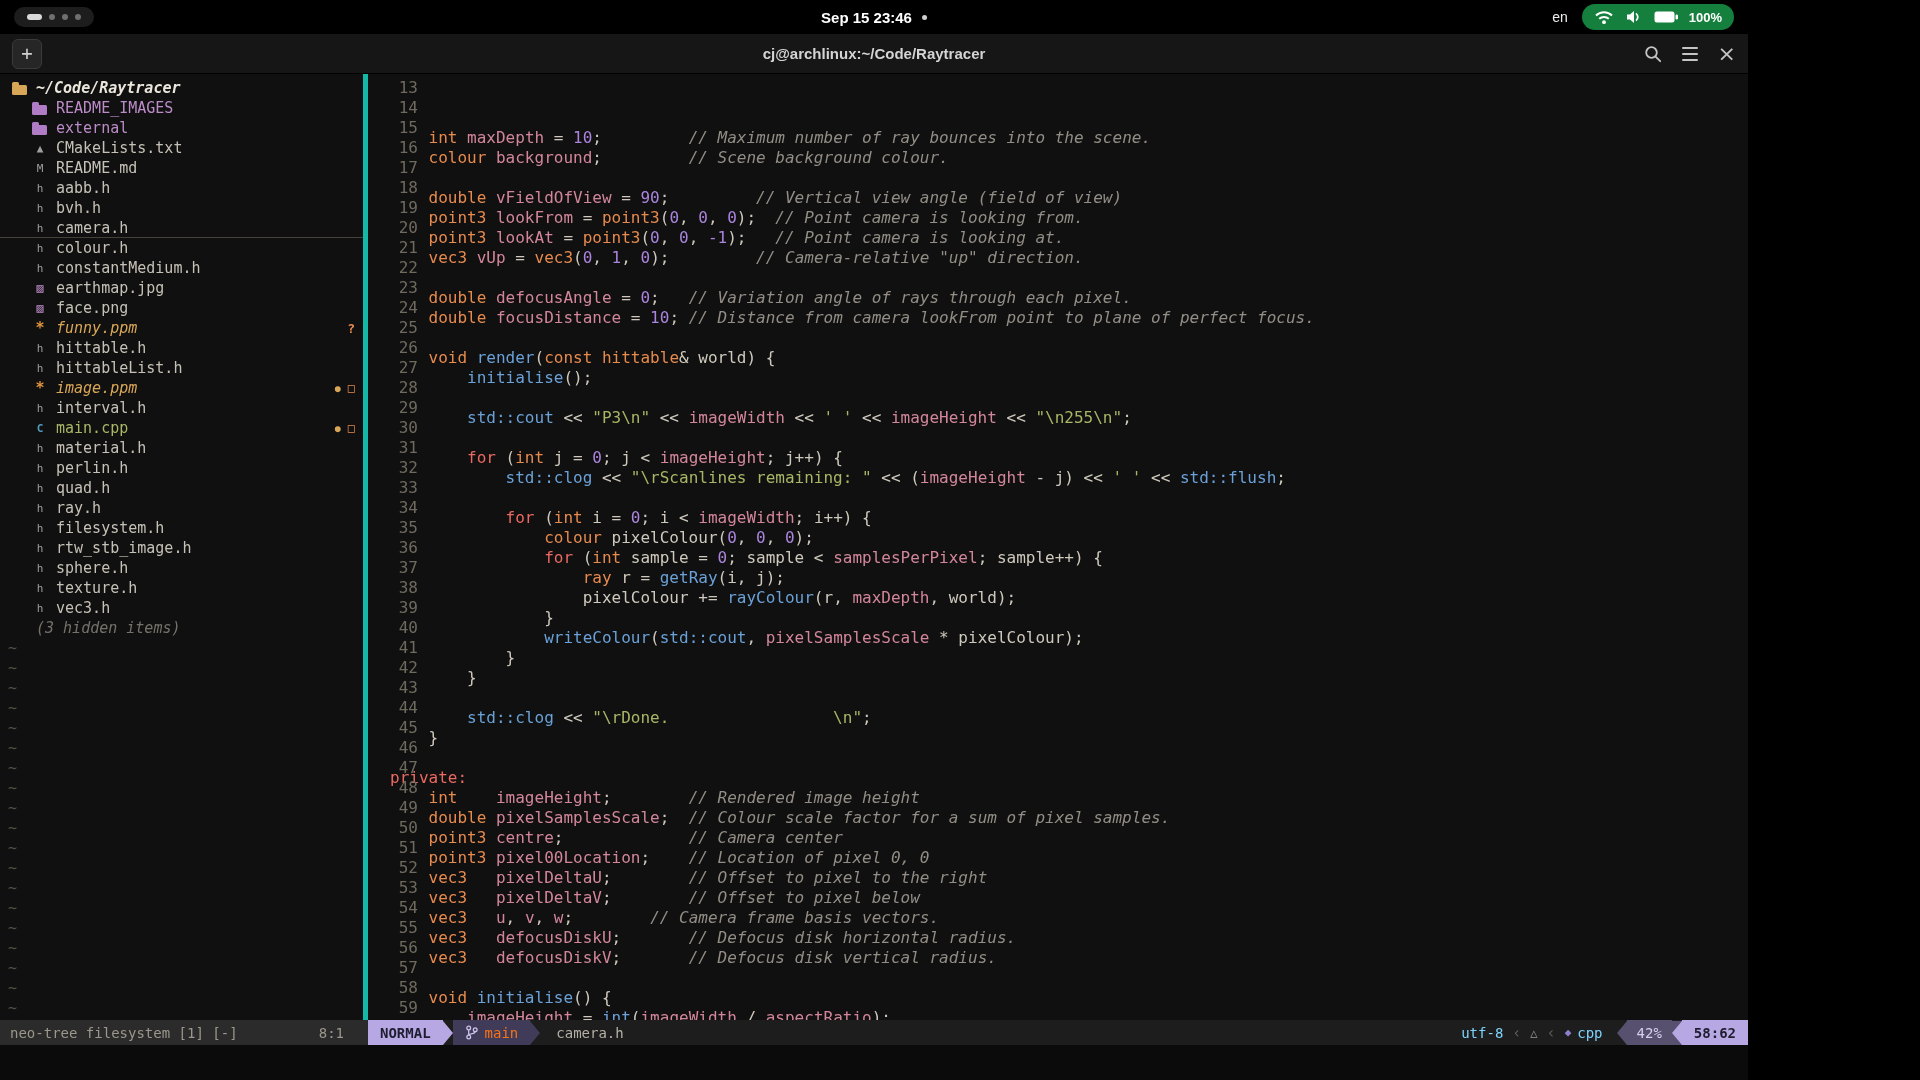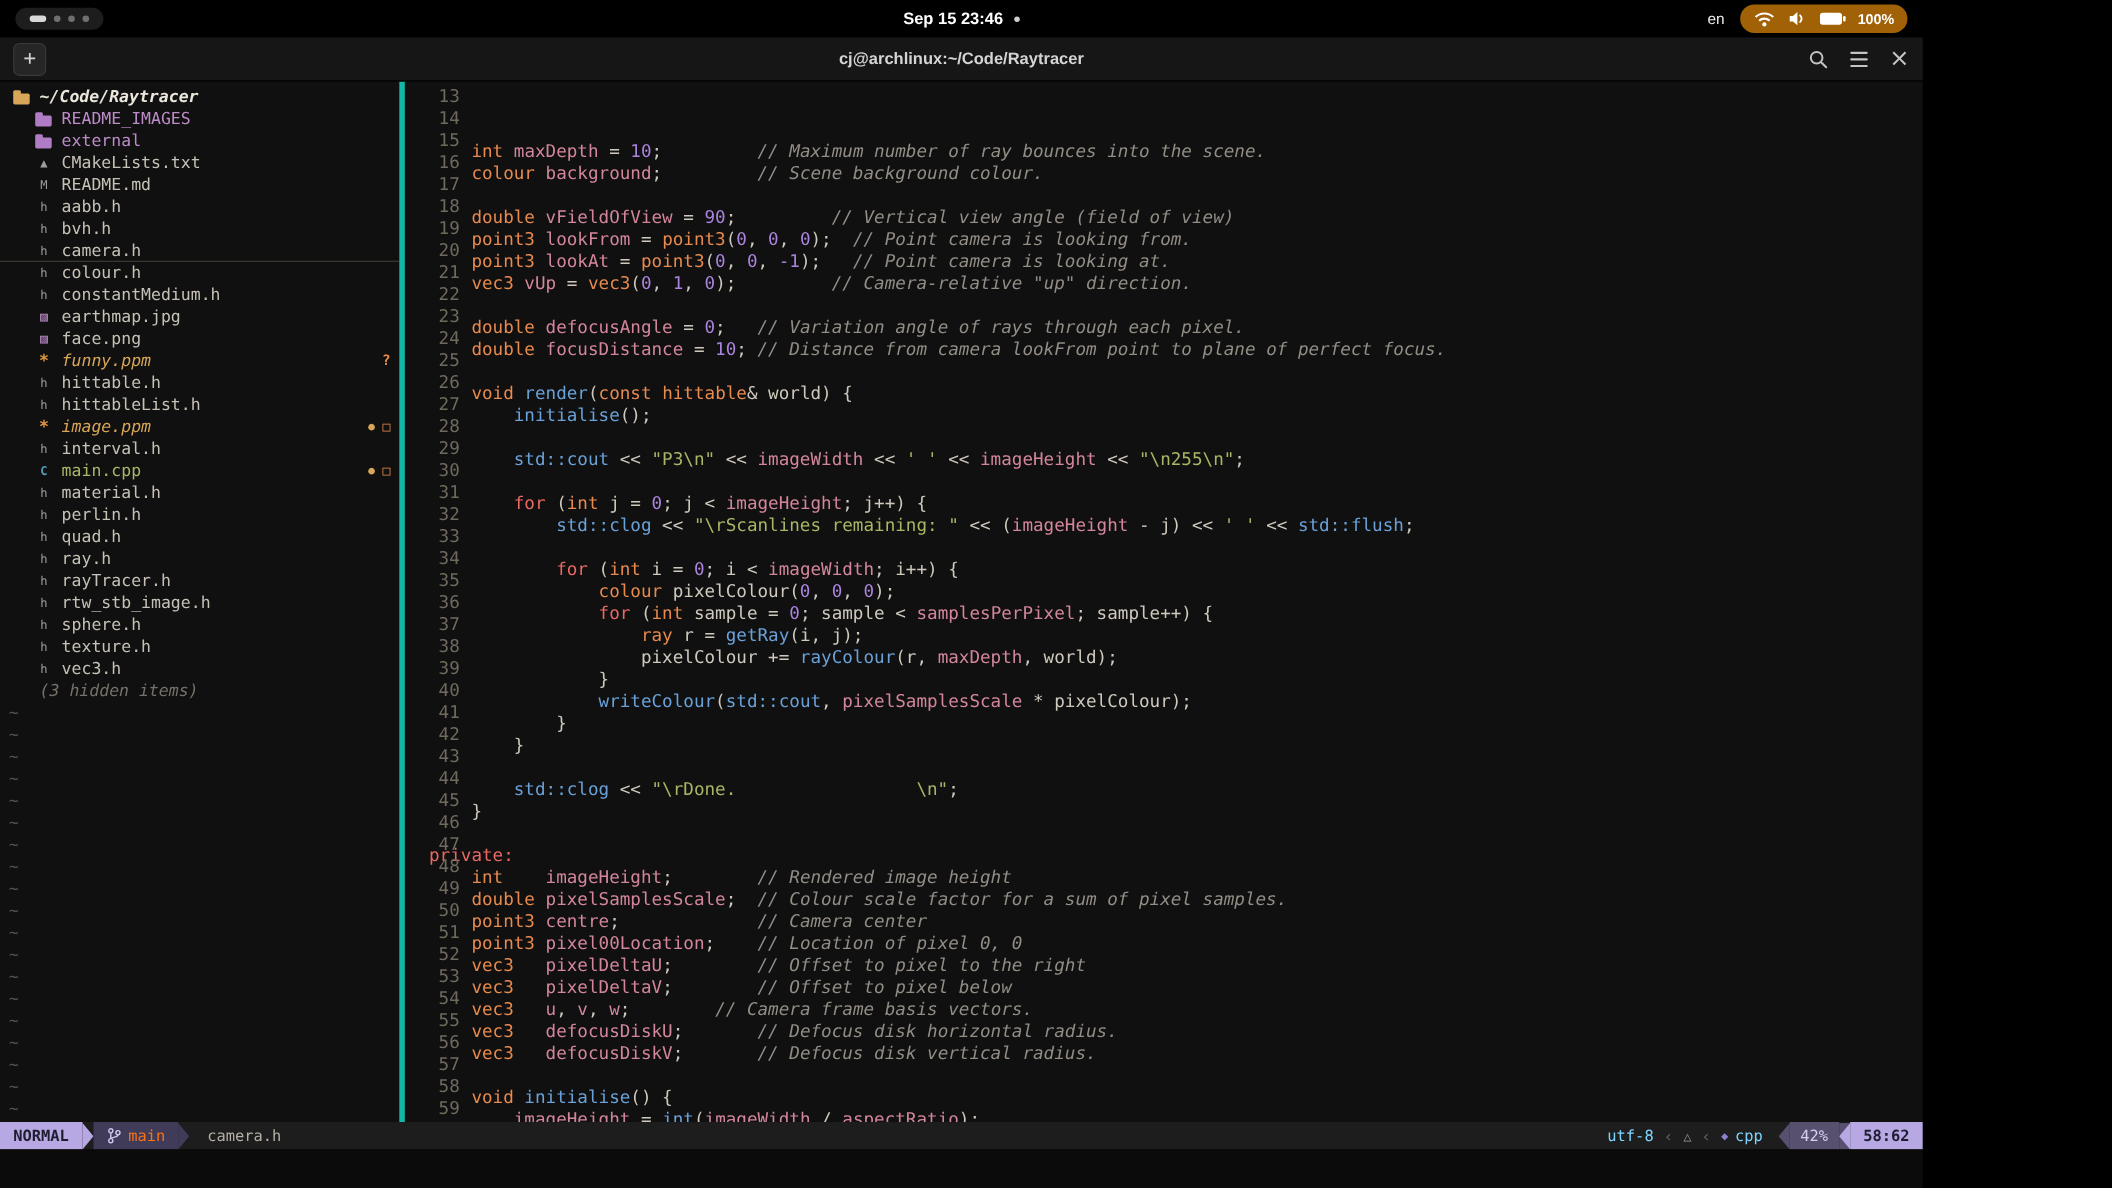--- a/index.html
+++ b/index.html
@@ -10,21 +10,21 @@
   
   #topbar { height:34px; background:#000; display:flex; align-items:center; padding:0 14px; position:relative; color:#fff; }
   .ws-pill { display:flex; align-items:center; gap:7px; background:#1d1d1d; border-radius:12px; padding:7px 13px; }
   .ws-bar { width:15px; height:6px; border-radius:3px; background:#d8d8d8; }
   .ws-dot { width:6px; height:6px; border-radius:50%; background:#6f6f6f; }
   .tb-center { position:absolute; left:50%; top:0; height:34px; transform:translateX(-50%); display:flex; align-items:center; gap:10px;
                font-family:"Liberation Sans", sans-serif; font-weight:bold; font-size:15px; color:#fff; }
   .clock-dot { width:5px; height:5px; border-radius:50%; background:#cfcfcf; }
   .tb-right { margin-left:auto; display:flex; align-items:center; gap:14px; }
   .kbd-layout { font-family:"Liberation Sans", sans-serif; font-size:14px; color:#eee; }
-  .sys-pill { display:flex; align-items:center; gap:11px; background:#a16207; border-radius:14px; padding:5px 12px; }
+  .sys-pill { display:flex; align-items:center; gap:11px; background:#15803d; border-radius:14px; padding:5px 12px; }
   .batt-text { font-family:"Liberation Sans", sans-serif; font-size:13px; font-weight:bold; color:#fff; }
 
   
   #term-header { height:40px; background:#161616; display:flex; align-items:center; padding:0 12px; position:relative; border-bottom:1px solid #000; }
   .newtab-btn { width:30px; height:30px; border-radius:6px; background:#262626; border:1px solid #3a3a3a; color:#d0d0d0;
                 display:flex; align-items:center; justify-content:center; font-size:19px; line-height:1; }
   .term-title { position:absolute; left:50%; transform:translateX(-50%); font-family:"Liberation Sans", sans-serif;
                 font-weight:bold; font-size:15px; color:#d4d4d4; white-space:nowrap; }
   .hdr-right { margin-left:auto; display:flex; align-items:center; gap:20px; }
   .burger { display:flex; flex-direction:column; gap:4px; }
@@ -251,21 +251,21 @@
         <div class="tree-row indent1 file">
           <span class="ticon h">h</span>
           <span class="tlabel">quad.h</span>
         </div>
         <div class="tree-row indent1 file">
           <span class="ticon h">h</span>
           <span class="tlabel">ray.h</span>
         </div>
         <div class="tree-row indent1 file">
           <span class="ticon h">h</span>
-          <span class="tlabel">rayTracer.h</span>
+          <span class="tlabel">filesystem.h</span>
         </div>
         <div class="tree-row indent1 file">
           <span class="ticon h">h</span>
           <span class="tlabel">rtw_stb_image.h</span>
         </div>
         <div class="tree-row indent1 file">
           <span class="ticon h">h</span>
           <span class="tlabel">sphere.h</span>
         </div>
         <div class="tree-row indent1 file">
@@ -297,20 +297,24 @@
         <div class="tree-row tilde">~</div>
         <div class="tree-row tilde">~</div>
         <div class="tree-row tilde">~</div>
         <div class="tree-row tilde">~</div>
         <div class="tree-row tilde">~</div>
       </div>
     <div id="editor"><div class="code-line"><span class="line-num">13</span><span class="line-code"><span class="tok-o">    </span><span class="tok-t">int</span><span class="tok-o"> </span><span class="tok-v">maxDepth</span><span class="tok-o"> = </span><span class="tok-n">10</span><span class="tok-o">;</span><span class="tok-o">         </span><span class="tok-c">// Maximum number of ray bounces into the scene.</span></span></div><div class="code-line"><span class="line-num">14</span><span class="line-code"><span class="tok-o">    </span><span class="tok-t">colour</span><span class="tok-o"> </span><span class="tok-v">background</span><span class="tok-o">;</span><span class="tok-o">         </span><span class="tok-c">// Scene background colour.</span></span></div><div class="code-line"><span class="line-num">15</span><span class="line-code"></span></div><div class="code-line"><span class="line-num">16</span><span class="line-code"><span class="tok-o">    </span><span class="tok-t">double</span><span class="tok-o"> </span><span class="tok-v">vFieldOfView</span><span class="tok-o"> = </span><span class="tok-n">90</span><span class="tok-o">;</span><span class="tok-o">         </span><span class="tok-c">// Vertical view angle (field of view)</span></span></div><div class="code-line"><span class="line-num">17</span><span class="line-code"><span class="tok-o">    </span><span class="tok-t">point3</span><span class="tok-o"> </span><span class="tok-v">lookFrom</span><span class="tok-o"> = </span><span class="tok-t">point3</span><span class="tok-o">(</span><span class="tok-n">0</span><span class="tok-o">, </span><span class="tok-n">0</span><span class="tok-o">, </span><span class="tok-n">0</span><span class="tok-o">);</span><span class="tok-o">  </span><span class="tok-c">// Point camera is looking from.</span></span></div><div class="code-line"><span class="line-num">18</span><span class="line-code"><span class="tok-o">    </span><span class="tok-t">point3</span><span class="tok-o"> </span><span class="tok-v">lookAt</span><span class="tok-o"> = </span><span class="tok-t">point3</span><span class="tok-o">(</span><span class="tok-n">0</span><span class="tok-o">, </span><span class="tok-n">0</span><span class="tok-o">, </span><span class="tok-n">-1</span><span class="tok-o">);</span><span class="tok-o">   </span><span class="tok-c">// Point camera is looking at.</span></span></div><div class="code-line"><span class="line-num">19</span><span class="line-code"><span class="tok-o">    </span><span class="tok-t">vec3</span><span class="tok-o"> </span><span class="tok-v">vUp</span><span class="tok-o"> = </span><span class="tok-t">vec3</span><span class="tok-o">(</span><span class="tok-n">0</span><span class="tok-o">, </span><span class="tok-n">1</span><span class="tok-o">, </span><span class="tok-n">0</span><span class="tok-o">);</span><span class="tok-o">         </span><span class="tok-c">// Camera-relative "up" direction.</span></span></div><div class="code-line"><span class="line-num">20</span><span class="line-code"></span></div><div class="code-line"><span class="line-num">21</span><span class="line-code"><span class="tok-o">    </span><span class="tok-t">double</span><span class="tok-o"> </span><span class="tok-v">defocusAngle</span><span class="tok-o"> = </span><span class="tok-n">0</span><span class="tok-o">;</span><span class="tok-o">   </span><span class="tok-c">// Variation angle of rays through each pixel.</span></span></div><div class="code-line"><span class="line-num">22</span><span class="line-code"><span class="tok-o">    </span><span class="tok-t">double</span><span class="tok-o"> </span><span class="tok-v">focusDistance</span><span class="tok-o"> = </span><span class="tok-n">10</span><span class="tok-o">;</span><span class="tok-o"> </span><span class="tok-c">// Distance from camera lookFrom point to plane of perfect focus.</span></span></div><div class="code-line"><span class="line-num">23</span><span class="line-code"></span></div><div class="code-line"><span class="line-num">24</span><span class="line-code"><span class="tok-o">    </span><span class="tok-t">void</span><span class="tok-o"> </span><span class="tok-f">render</span><span class="tok-o">(</span><span class="tok-t">const</span><span class="tok-o"> </span><span class="tok-t">hittable</span><span class="tok-o">&amp; world) {</span></span></div><div class="code-line"><span class="line-num">25</span><span class="line-code"><span class="tok-o">        </span><span class="tok-f">initialise</span><span class="tok-o">();</span></span></div><div class="code-line"><span class="line-num">26</span><span class="line-code"></span></div><div class="code-line"><span class="line-num">27</span><span class="line-code"><span class="tok-o">        </span><span class="tok-f">std::cout</span><span class="tok-o"> &lt;&lt; </span><span class="tok-s">"P3\n"</span><span class="tok-o"> &lt;&lt; </span><span class="tok-v">imageWidth</span><span class="tok-o"> &lt;&lt; </span><span class="tok-s">' '</span><span class="tok-o"> &lt;&lt; </span><span class="tok-v">imageHeight</span><span class="tok-o"> &lt;&lt; </span><span class="tok-s">"\n255\n"</span><span class="tok-o">;</span></span></div><div class="code-line"><span class="line-num">28</span><span class="line-code"></span></div><div class="code-line"><span class="line-num">29</span><span class="line-code"><span class="tok-o">        </span><span class="tok-k">for</span><span class="tok-o"> (</span><span class="tok-t">int</span><span class="tok-o"> j = </span><span class="tok-n">0</span><span class="tok-o">; j &lt; </span><span class="tok-v">imageHeight</span><span class="tok-o">; j++) {</span></span></div><div class="code-line"><span class="line-num">30</span><span class="line-code"><span class="tok-o">            </span><span class="tok-f">std::clog</span><span class="tok-o"> &lt;&lt; </span><span class="tok-s">"\rScanlines remaining: "</span><span class="tok-o"> &lt;&lt; (</span><span class="tok-v">imageHeight</span><span class="tok-o"> - j) &lt;&lt; </span><span class="tok-s">' '</span><span class="tok-o"> &lt;&lt; </span><span class="tok-f">std::flush</span><span class="tok-o">;</span></span></div><div class="code-line"><span class="line-num">31</span><span class="line-code"></span></div><div class="code-line"><span class="line-num">32</span><span class="line-code"><span class="tok-o">            </span><span class="tok-k">for</span><span class="tok-o"> (</span><span class="tok-t">int</span><span class="tok-o"> i = </span><span class="tok-n">0</span><span class="tok-o">; i &lt; </span><span class="tok-v">imageWidth</span><span class="tok-o">; i++) {</span></span></div><div class="code-line"><span class="line-num">33</span><span class="line-code"><span class="tok-o">                </span><span class="tok-t">colour</span><span class="tok-o"> pixelColour(</span><span class="tok-n">0</span><span class="tok-o">, </span><span class="tok-n">0</span><span class="tok-o">, </span><span class="tok-n">0</span><span class="tok-o">);</span></span></div><div class="code-line"><span class="line-num">34</span><span class="line-code"><span class="tok-o">                </span><span class="tok-k">for</span><span class="tok-o"> (</span><span class="tok-t">int</span><span class="tok-o"> sample = </span><span class="tok-n">0</span><span class="tok-o">; sample &lt; </span><span class="tok-v">samplesPerPixel</span><span class="tok-o">; sample++) {</span></span></div><div class="code-line"><span class="line-num">35</span><span class="line-code"><span class="tok-o">                    </span><span class="tok-t">ray</span><span class="tok-o"> r = </span><span class="tok-f">getRay</span><span class="tok-o">(i, j);</span></span></div><div class="code-line"><span class="line-num">36</span><span class="line-code"><span class="tok-o">                    pixelColour += </span><span class="tok-f">rayColour</span><span class="tok-o">(r, </span><span class="tok-v">maxDepth</span><span class="tok-o">, world);</span></span></div><div class="code-line"><span class="line-num">37</span><span class="line-code"><span class="tok-o">                }</span></span></div><div class="code-line"><span class="line-num">38</span><span class="line-code"><span class="tok-o">                </span><span class="tok-f">writeColour</span><span class="tok-o">(</span><span class="tok-f">std::cout</span><span class="tok-o">, </span><span class="tok-v">pixelSamplesScale</span><span class="tok-o"> * pixelColour);</span></span></div><div class="code-line"><span class="line-num">39</span><span class="line-code"><span class="tok-o">            }</span></span></div><div class="code-line"><span class="line-num">40</span><span class="line-code"><span class="tok-o">        }</span></span></div><div class="code-line"><span class="line-num">41</span><span class="line-code"></span></div><div class="code-line"><span class="line-num">42</span><span class="line-code"><span class="tok-o">        </span><span class="tok-f">std::clog</span><span class="tok-o"> &lt;&lt; </span><span class="tok-s">"\rDone.                 \n"</span><span class="tok-o">;</span></span></div><div class="code-line"><span class="line-num">43</span><span class="line-code"><span class="tok-o">    }</span></span></div><div class="code-line"><span class="line-num">44</span><span class="line-code"></span></div><div class="code-line"><span class="line-num">45</span><span class="line-code"><span class="tok-k">private:</span></span></div><div class="code-line"><span class="line-num">46</span><span class="line-code"><span class="tok-o">    </span><span class="tok-t">int</span><span class="tok-o">    </span><span class="tok-v">imageHeight</span><span class="tok-o">;</span><span class="tok-o">        </span><span class="tok-c">// Rendered image height</span></span></div><div class="code-line"><span class="line-num">47</span><span class="line-code"><span class="tok-o">    </span><span class="tok-t">double</span><span class="tok-o"> </span><span class="tok-v">pixelSamplesScale</span><span class="tok-o">;</span><span class="tok-o">  </span><span class="tok-c">// Colour scale factor for a sum of pixel samples.</span></span></div><div class="code-line"><span class="line-num">48</span><span class="line-code"><span class="tok-o">    </span><span class="tok-t">point3</span><span class="tok-o"> </span><span class="tok-v">centre</span><span class="tok-o">;</span><span class="tok-o">             </span><span class="tok-c">// Camera center</span></span></div><div class="code-line"><span class="line-num">49</span><span class="line-code"><span class="tok-o">    </span><span class="tok-t">point3</span><span class="tok-o"> </span><span class="tok-v">pixel00Location</span><span class="tok-o">;</span><span class="tok-o">    </span><span class="tok-c">// Location of pixel 0, 0</span></span></div><div class="code-line"><span class="line-num">50</span><span class="line-code"><span class="tok-o">    </span><span class="tok-t">vec3</span><span class="tok-o">   </span><span class="tok-v">pixelDeltaU</span><span class="tok-o">;</span><span class="tok-o">        </span><span class="tok-c">// Offset to pixel to the right</span></span></div><div class="code-line"><span class="line-num">51</span><span class="line-code"><span class="tok-o">    </span><span class="tok-t">vec3</span><span class="tok-o">   </span><span class="tok-v">pixelDeltaV</span><span class="tok-o">;</span><span class="tok-o">        </span><span class="tok-c">// Offset to pixel below</span></span></div><div class="code-line"><span class="line-num">52</span><span class="line-code"><span class="tok-o">    </span><span class="tok-t">vec3</span><span class="tok-o">   </span><span class="tok-v">u</span><span class="tok-o">, </span><span class="tok-v">v</span><span class="tok-o">, </span><span class="tok-v">w</span><span class="tok-o">;</span><span class="tok-o">        </span><span class="tok-c">// Camera frame basis vectors.</span></span></div><div class="code-line"><span class="line-num">53</span><span class="line-code"><span class="tok-o">    </span><span class="tok-t">vec3</span><span class="tok-o">   </span><span class="tok-v">defocusDiskU</span><span class="tok-o">;</span><span class="tok-o">       </span><span class="tok-c">// Defocus disk horizontal radius.</span></span></div><div class="code-line"><span class="line-num">54</span><span class="line-code"><span class="tok-o">    </span><span class="tok-t">vec3</span><span class="tok-o">   </span><span class="tok-v">defocusDiskV</span><span class="tok-o">;</span><span class="tok-o">       </span><span class="tok-c">// Defocus disk vertical radius.</span></span></div><div class="code-line"><span class="line-num">55</span><span class="line-code"></span></div><div class="code-line"><span class="line-num">56</span><span class="line-code"><span class="tok-o">    </span><span class="tok-t">void</span><span class="tok-o"> </span><span class="tok-f">initialise</span><span class="tok-o">() {</span></span></div><div class="code-line"><span class="line-num">57</span><span class="line-code"><span class="tok-o">        </span><span class="tok-v">imageHeight</span><span class="tok-o"> = </span><span class="tok-f">int</span><span class="tok-o">(</span><span class="tok-v">imageWidth</span><span class="tok-o"> / </span><span class="tok-v">aspectRatio</span><span class="tok-o">);</span></span></div><div class="code-line"><span class="line-num">58</span><span class="line-code"><span class="tok-o">        </span><span class="tok-v">imageHeight</span><span class="tok-o"> = (</span><span class="tok-v">imageHeight</span><span class="tok-o"> &lt; </span><span class="tok-n">1</span><span class="tok-o">) ? </span><span class="tok-n">1</span><span class="tok-o"> : </span><span class="tok-v">imageHeight</span><span class="tok-cur">;</span></span></div><div class="code-line"><span class="line-num">59</span><span class="line-code"></span></div></div>
   </div>
 
   <div id="statusbar">
+    <div id="nt-status">
+      <span>neo-tree filesystem [1] [-]</span>
+      <span>8:1</span>
+    </div>
     <div id="main-status">
       <div class="seg seg-mode">NORMAL</div>
       <div class="pl pl-mode"></div>
       <div class="seg seg-branch">
         <svg width="13" height="15" viewBox="0 0 14 16">
           <circle cx="4" cy="3.2" r="2" stroke="#cfc5ef" stroke-width="1.4" fill="none"></circle>
           <circle cx="4" cy="12.8" r="2" stroke="#cfc5ef" stroke-width="1.4" fill="none"></circle>
           <circle cx="11" cy="5" r="2" stroke="#cfc5ef" stroke-width="1.4" fill="none"></circle>
           <path d="M4 5.2 V10.8 M11 7 C11 10.2 4.4 9 4 10.8" stroke="#cfc5ef" stroke-width="1.4" fill="none"></path>
         </svg>

